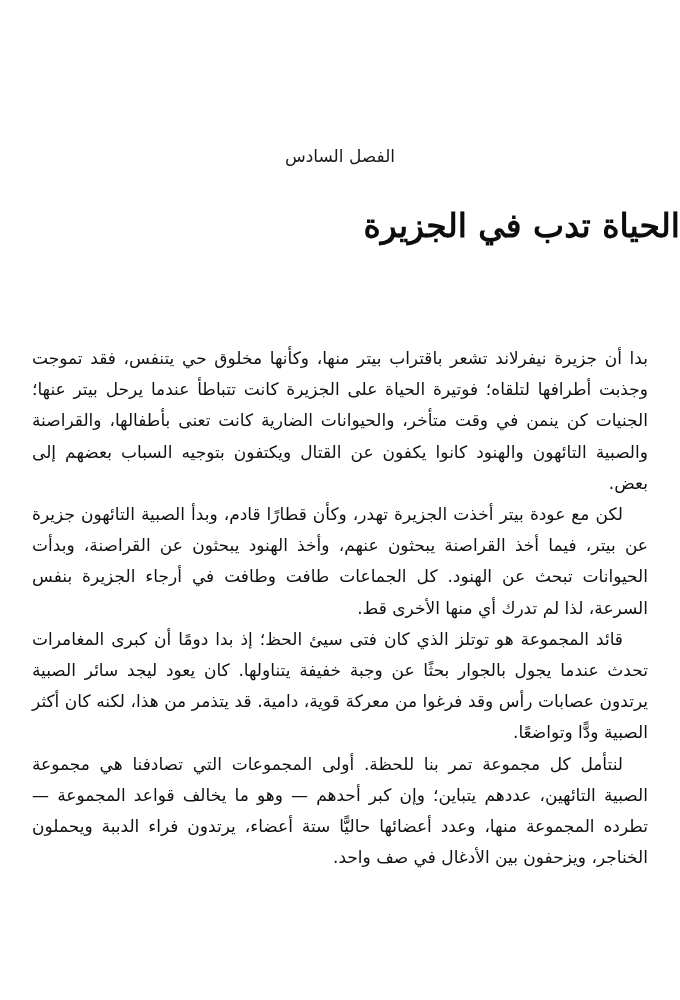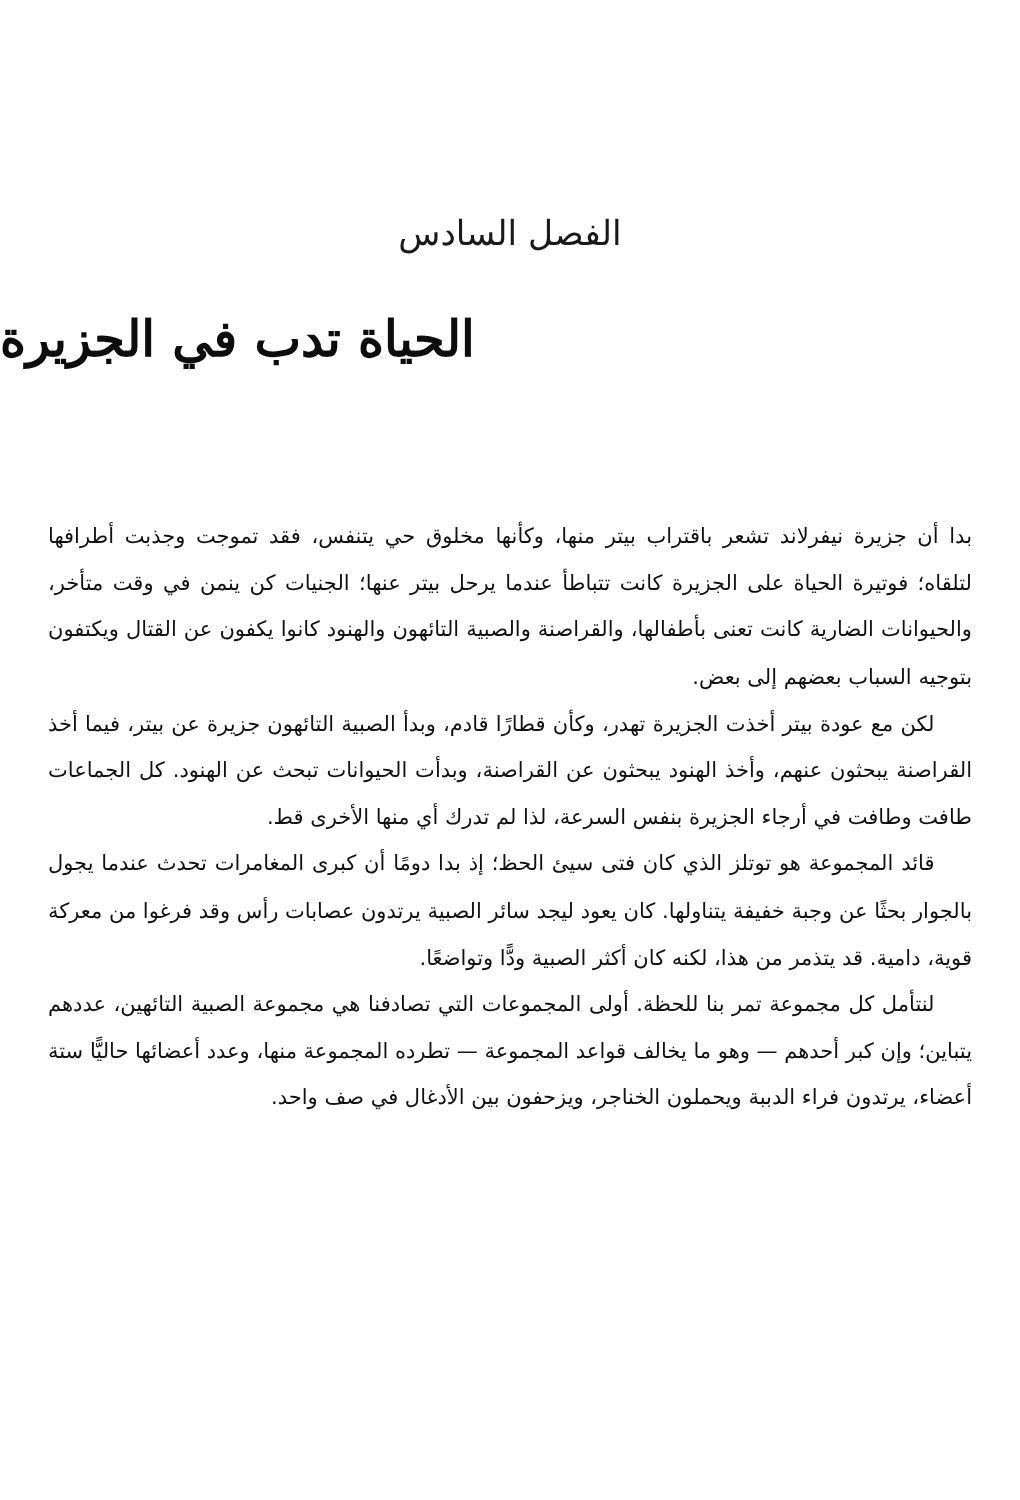--- a/index.html
+++ b/index.html
@@ -22,43 +22,43 @@
       width: 680px;
       height: 1000px;
       direction: rtl;
     }
     .chapter-label {
       position: absolute;
       top: 143px;
       left: 0;
       width: 680px;
       text-align: center;
-      font-size: 23px;
+      font-size: 17px;
       line-height: 26px;
       color: #1a1a1a;
     }
     .chapter-title {
       position: absolute;
       top: 200px;
       left: 0;
       width: 680px;
-      text-align: left;
+      text-align: right;
       font-size: 33px;
       font-weight: bold;
       line-height: 52px;
       color: #0d0d0d;
       font-family: "DejaVu Serif", serif;
       margin: 0;
     }
     .body-text {
       position: absolute;
       top: 343px;
       right: 32px;
       width: 616px;
-      font-size: 14px;
+      font-size: 17px;
       line-height: 31.2px;
       text-align: justify;
       text-align-last: right;
       color: #111111;
     }
     .body-text p {
       margin: 0;
       text-indent: 0;
     }
     .body-text p.indent {

